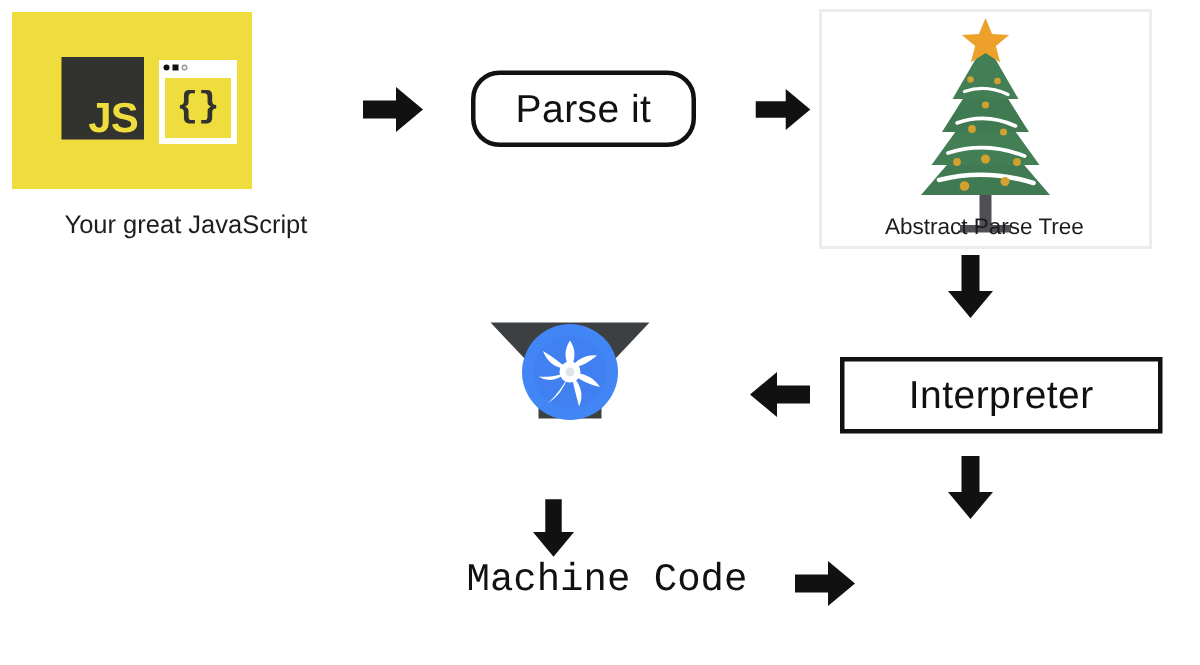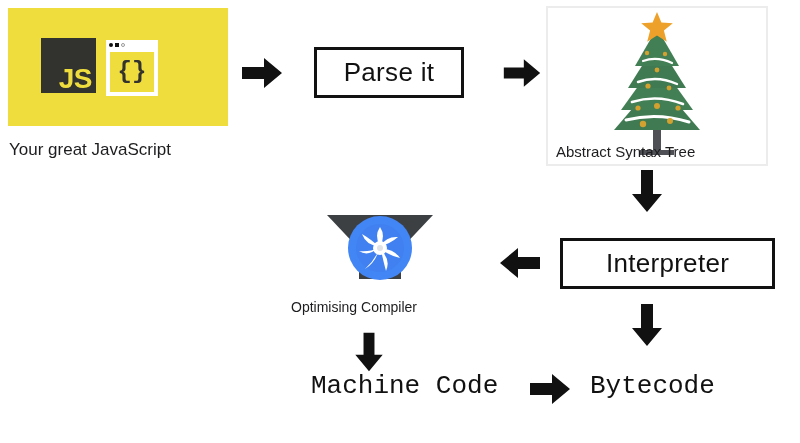--- a/index.html
+++ b/index.html
@@ -15,21 +15,21 @@
     width: 800px;
     height: 443px;
     background: #ffffff;
     overflow: hidden;
   }
   .abs { position: absolute; }
 
   
   #js-card {
     left: 8px; top: 8px;
-    width: 220px; height: 118px;
+    width: 160px; height: 118px;
     background: #efdd3e;
   }
   #js-square {
     left: 33px; top: 30px;
     width: 55px; height: 55px;
     background: #32322e;
     display: flex;
     align-items: flex-end;
     justify-content: flex-end;
   }
@@ -70,20 +70,21 @@
     color: #32322e;
     font-weight: bold;
     line-height: 1;
   }
 
   
   .caption {
     font-family: "Liberation Sans", sans-serif;
     color: #1d1d1f;
     white-space: nowrap;
+    margin-left: 34px;
   }
   #js-caption { left: 9px; top: 140px; font-size: 17px; }
   #ast-caption { left: 556px; top: 143px; font-size: 15px; }
   #oc-caption  { left: 291px; top: 299px; font-size: 14px; }
 
   
   .node-box {
     border: 3px solid #111;
     background: #ffffff;
     display: flex;
@@ -91,21 +92,21 @@
     justify-content: center;
     box-sizing: border-box;
   }
   .node-box span {
     font-family: "Liberation Sans", sans-serif;
     font-size: 26px;
     color: #111;
     white-space: nowrap;
     letter-spacing: 0.3px;
   }
-  #parse-box { left: 314px; top: 47px; width: 150px; height: 51px; }
+  #parse-box { left: 314px; top: 47px; width: 150px; height: 51px; border-radius: 19px; }
   #interp-box { left: 560px; top: 238px; width: 215px; height: 51px; }
 
   
   .big-label {
     font-family: Liberation Mono, monospace;
     font-size: 26px;
     color: #111;
     white-space: nowrap;
   }
   #machine-code-label { left: 311px; top: 371px; }
@@ -190,21 +191,21 @@
       <circle cx="130" cy="100" r="2.6" fill="#d3a12f"></circle>
       <circle cx="100" cy="78" r="2.6" fill="#d3a12f"></circle>
       <circle cx="121" cy="80" r="2.4" fill="#d3a12f"></circle>
       <circle cx="109" cy="62" r="2.4" fill="#d3a12f"></circle>
       <circle cx="99" cy="45" r="2.2" fill="#d3a12f"></circle>
       <circle cx="117" cy="46" r="2.2" fill="#d3a12f"></circle>
 
       <polygon points="109,4 113.4,14.6 124.8,15.3 115.9,22.6 118.8,33.7 109,27.4 99.2,33.7 102.1,22.6 93.2,15.3 104.6,14.6" fill="#eda12a"></polygon>
     </svg>
   </div>
-  <div class="abs caption" id="ast-caption">Abstract Syntax Tree</div>
+  <div class="abs caption" id="ast-caption">Abstract Parse Tree</div>
 
   <svg class="abs arrow" id="arrow-ast-interp" width="34" height="46" viewBox="0 0 34 46">
     <path d="M11 2 H23 V26 H32 L17 44 L2 26 H11 Z" fill="#111"></path>
   </svg>
 
   <div class="abs node-box" id="interp-box">
     <span>Interpreter</span>
   </div>
 
   <svg class="abs arrow" id="arrow-interp-oc" width="44" height="34" viewBox="0 0 44 34">
@@ -231,27 +232,25 @@
         <path d="M79 55 Q69 53 60 46 Q72 45 79 55 Z"></path>
         <path d="M65 68 Q62 57 60 47 Q70 57 65 68 Z"></path>
         <path d="M44 66 Q53 58 58 47 Q54 60 44 66 Z"></path>
         <path d="M38 48 Q49 49 57 45 Q47 54 38 48 Z"></path>
         <path d="M41 31 Q51 37 57 43 Q45 42 41 31 Z"></path>
       </g>
       <circle cx="59" cy="45" r="7" fill="#ffffff"></circle>
       <circle cx="59" cy="45" r="3" fill="#dfe3e8"></circle>
     </svg>
   </div>
-  <div class="abs caption" id="oc-caption">Optimising Compiler</div>
 
   <svg class="abs arrow" id="arrow-oc-machine" width="34" height="42" viewBox="0 0 34 46">
     <path d="M11 2 H23 V26 H32 L17 44 L2 26 H11 Z" fill="#111"></path>
   </svg>
 
   <div class="abs big-label" id="machine-code-label">Machine Code</div>
 
   <svg class="abs arrow" id="arrow-machine-byte" width="44" height="34" viewBox="0 0 44 34">
     <path d="M2 11 H24 V2 L42 17 L24 32 V23 H2 Z" fill="#111"></path>
   </svg>
 
-  <div class="abs big-label" id="bytecode-label">Bytecode</div>
 
 </div>
 
 </body></html>

